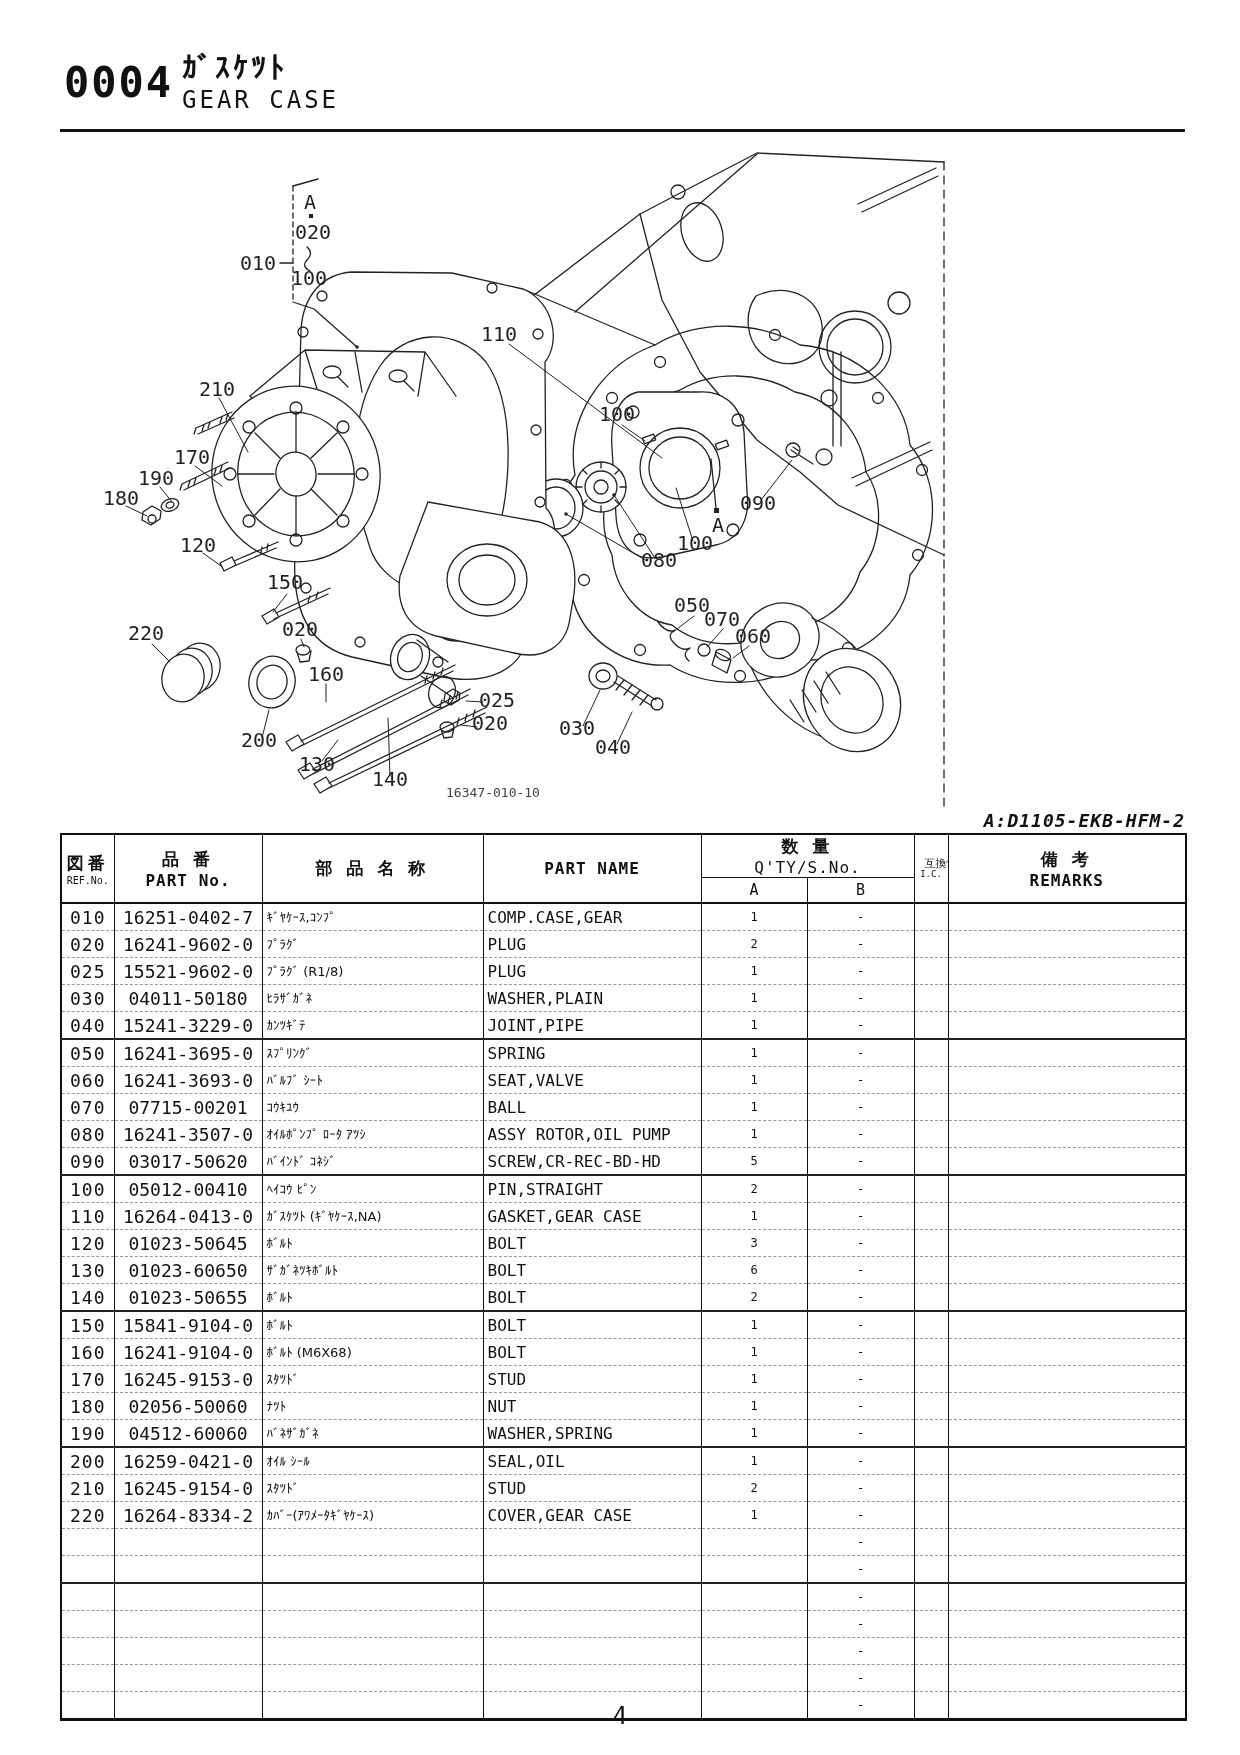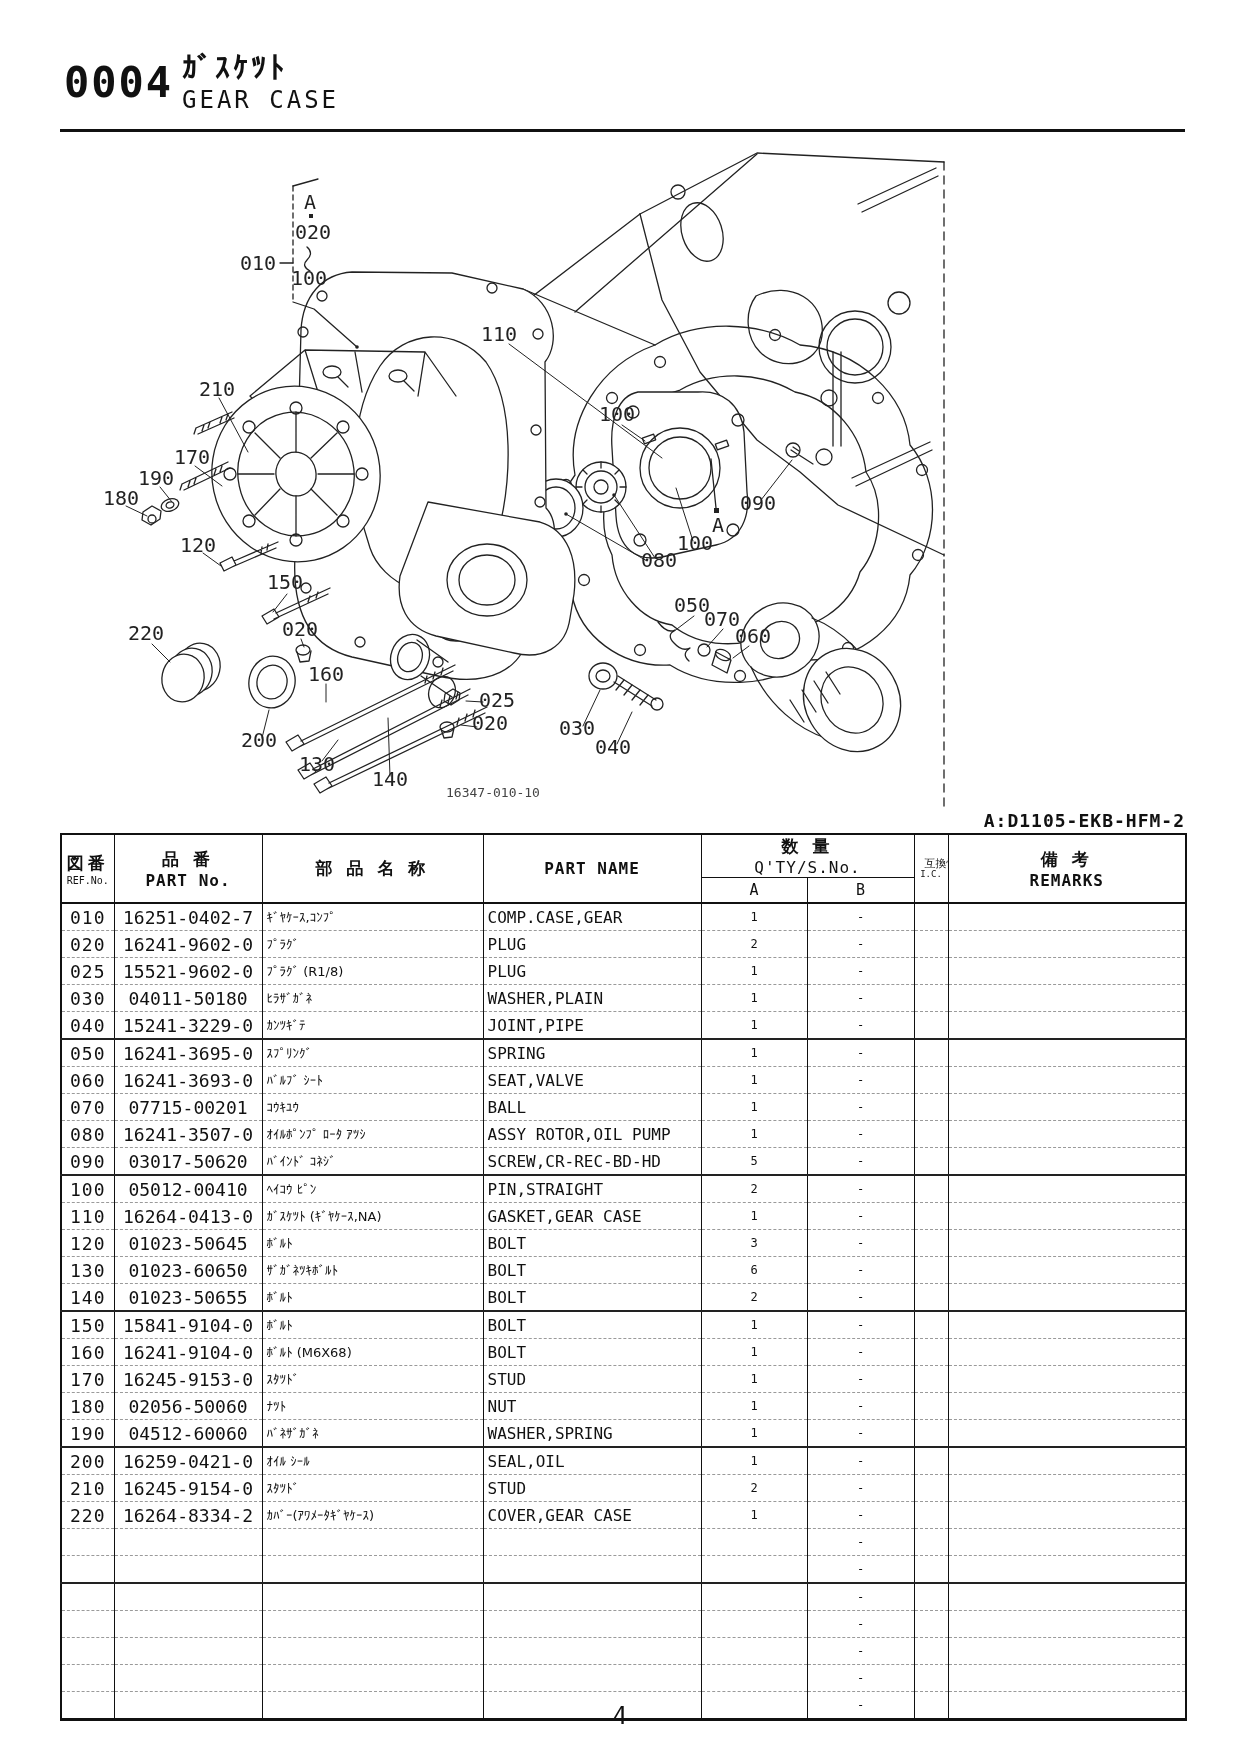--- a/index.html
+++ b/index.html
@@ -3,21 +3,21 @@
 <meta charset="utf-8">
 <style>
   html,body{margin:0;padding:0;background:#888;}
   .page{position:relative;width:1240px;height:1755px;background:#ffffff;overflow:hidden;
         font-family:"DejaVu Sans Mono","Liberation Mono",monospace;color:#111;}
   .hdr-code{position:absolute;left:64px;top:58px;font-size:42px;font-weight:bold;letter-spacing:2px;}
   .hdr-jp{position:absolute;left:182px;top:50px;font-size:30px;font-weight:bold;
           font-family:"DejaVu Sans","Liberation Sans",sans-serif;letter-spacing:3px;}
   .hdr-en{position:absolute;left:182px;top:86px;font-size:24px;font-weight:normal;letter-spacing:3px;}
   .hdr-rule{position:absolute;left:60px;top:129px;width:1125px;height:3px;background:#111;}
-  .model-ref{position:absolute;right:55px;top:810px;font-size:18px;font-weight:bold;letter-spacing:1px;}
+  .model-ref{position:absolute;right:55px;top:810px;font-size:18px;font-weight:bold;letter-spacing:1px;font-style:italic;}
   .diagram{position:absolute;left:0;top:140px;}
   .callout{font-family:"DejaVu Sans Mono","Liberation Mono",monospace;font-size:20px;fill:#222;}
   .callout.small{font-size:13px;fill:#444;}
 
   table.parts{position:absolute;left:60px;top:833px;width:1125px;border-collapse:collapse;
               table-layout:fixed;border:2px solid #111;border-bottom:3px solid #111;}
   table.parts th,table.parts td{border-left:1px solid #111;padding:0 4px;overflow:hidden;
               white-space:nowrap;font-weight:normal;}
   thead th{text-align:center;vertical-align:middle;}
   .h-main{height:40px;}

